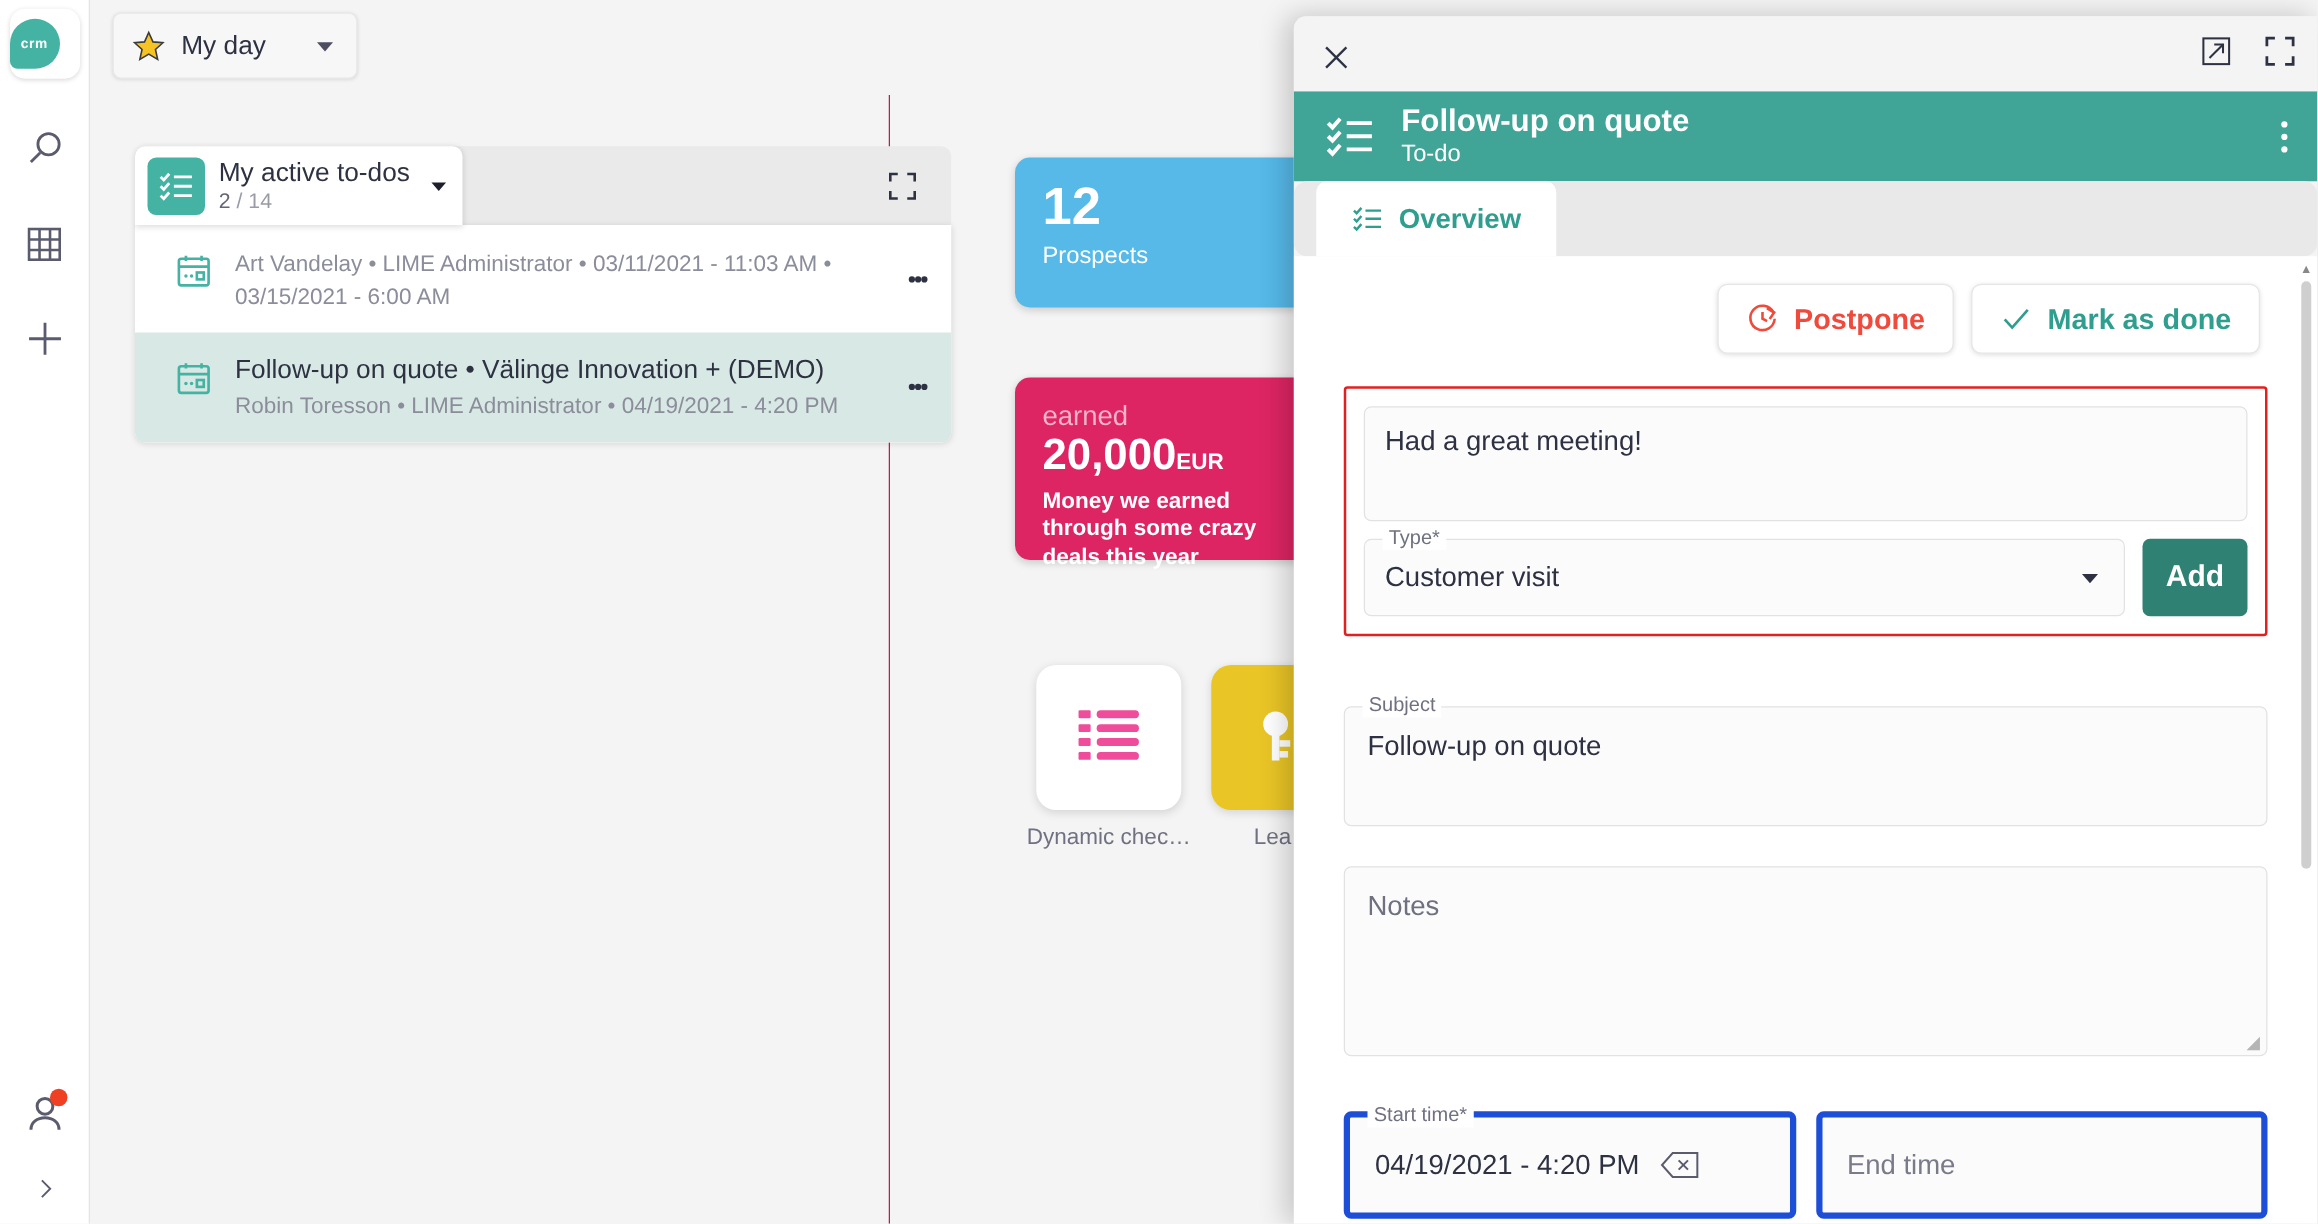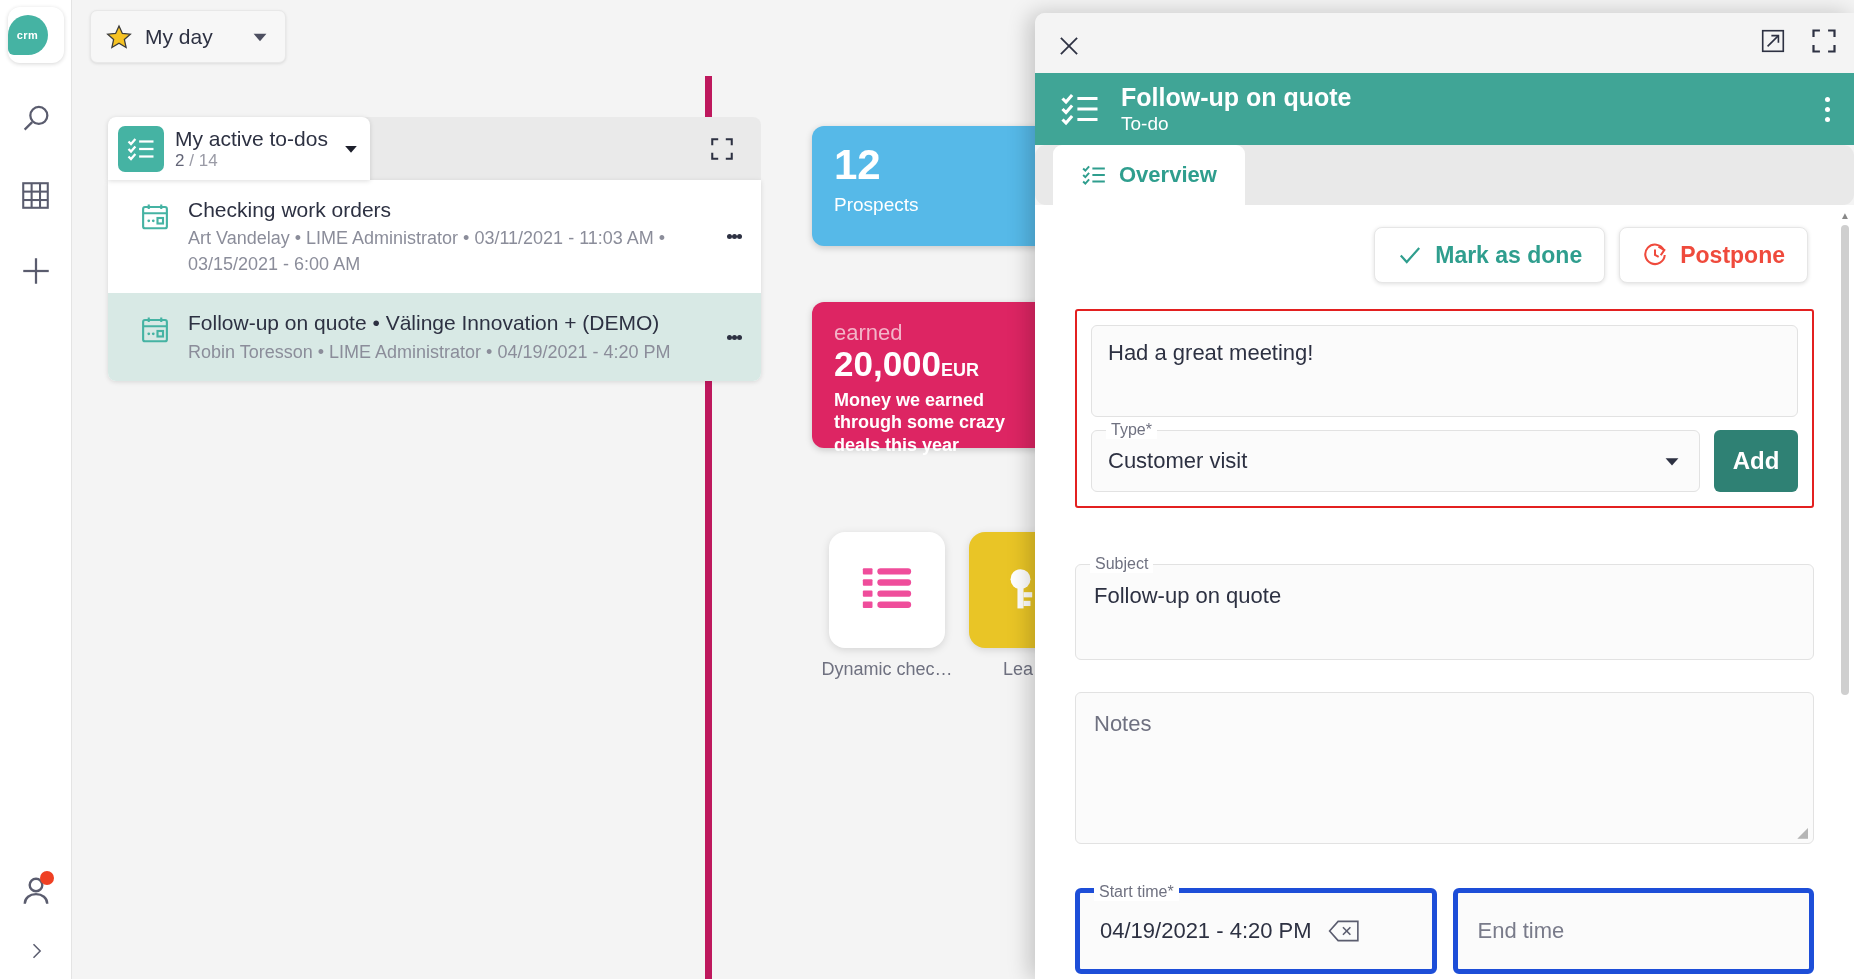--- a/index.html
+++ b/index.html
@@ -44,21 +44,21 @@
     position: absolute; left: 90px; top: 10px; width: 196px; height: 53px;
     background: #f7f7f7; border: 1px solid #e8e8e8; border-radius: 7px;
     box-shadow: 0 1px 3px rgba(0,0,0,.10);
     display: flex; align-items: center; gap: 12px; padding: 0 14px; cursor: pointer;
   }
   .myday-label { font-size: 21px; color: #2d3142; }
   .caret { margin-left: auto; }
 
   .col-left {
     position: absolute; left: 72px; top: 76px; width: 640px; bottom: 0;
-    background: #f4f4f4; border-right: 7px solid #be185d;
+    background: #f4f4f4; border-right: 1px solid #be185d;
   }
 
   .todo-card {
     position: absolute; left: 36px; top: 41px; width: 653px;
   }
   .todo-head {
     position: relative; width: 262px; height: 63px; background: #fff;
     border-radius: 8px 8px 0 0; box-shadow: 0 1px 5px rgba(0,0,0,.14);
     display: flex; align-items: center; gap: 11px; padding: 0 10px;
     z-index: 3; cursor: pointer;
@@ -351,21 +351,20 @@
               <rect x="2.5" y="4" width="19" height="17" rx="1.5"></rect>
               <line x1="2.5" y1="9" x2="21.5" y2="9"></line>
               <line x1="7" y1="2" x2="7" y2="5.5"></line>
                 <line x1="17" y1="2" x2="17" y2="5.5"></line>
               <circle cx="7" cy="15" r="1.1" fill="#45b3a3" stroke="none"></circle>
               <circle cx="10.6" cy="15" r="1.1" fill="#45b3a3" stroke="none"></circle>
               <rect x="14" y="12.8" width="4.4" height="4.4"></rect>
             </svg>
           </div>
           <div class="todo-body">
-            <div class="todo-title">Checking work orders</div>
             <div class="todo-meta">Art Vandelay • LIME Administrator • 03/11/2021 - 11:03 AM • 03/15/2021 - 6:00 AM</div>
           </div>
           <div class="kebab">
               <i></i>
               <i></i>
               <i></i>
             </div>
         </div>
 
         <div class="todo-item selected">
@@ -551,37 +550,37 @@
 
     <div class="dlg-body">
 
       <div class="dlg-scroll-track">
         <div class="dlg-scroll-arrow">▲</div>
         <div class="dlg-scroll-thumb"></div>
 
       </div>
 
       <div class="action-row">
-        <div class="act-btn act-done">
-          <span>
-            <svg width="26" height="26" viewBox="0 0 24 24" fill="none" stroke="#2f9e8e" stroke-width="2">
-              <polyline points="3.5,12.5 9,18.5 20.5,5.5"></polyline>
-            </svg>
-          </span>
-          <span>Mark as done</span>
-        </div>
         <div class="act-btn act-post">
           <span>
             <svg width="26" height="26" viewBox="0 0 24 24" fill="none" stroke="#ef4a3c" stroke-width="1.9">
               <path d="M20 7.2 A9 9 0 1 0 21 12"></path>
               <polyline points="15.2,4.2 20.6,7.4 17.3,12.2"></polyline>
               <polyline points="12,7 12,12 15.4,13.8"></polyline>
             </svg>
           </span>
           <span>Postpone</span>
+        </div>
+        <div class="act-btn act-done">
+          <span>
+            <svg width="26" height="26" viewBox="0 0 24 24" fill="none" stroke="#2f9e8e" stroke-width="2">
+              <polyline points="3.5,12.5 9,18.5 20.5,5.5"></polyline>
+            </svg>
+          </span>
+          <span>Mark as done</span>
         </div>
       </div>
 
       <div class="redbox">
         <textarea class="ta-note" id="comment-ta" placeholder="" style="">Had a great meeting!</textarea>
         <div class="type-row">
           <div class="field">
             <span class="field-legend">Type*</span>
             <span class="field-val">Customer visit</span>
             <span class="sel-caret">

